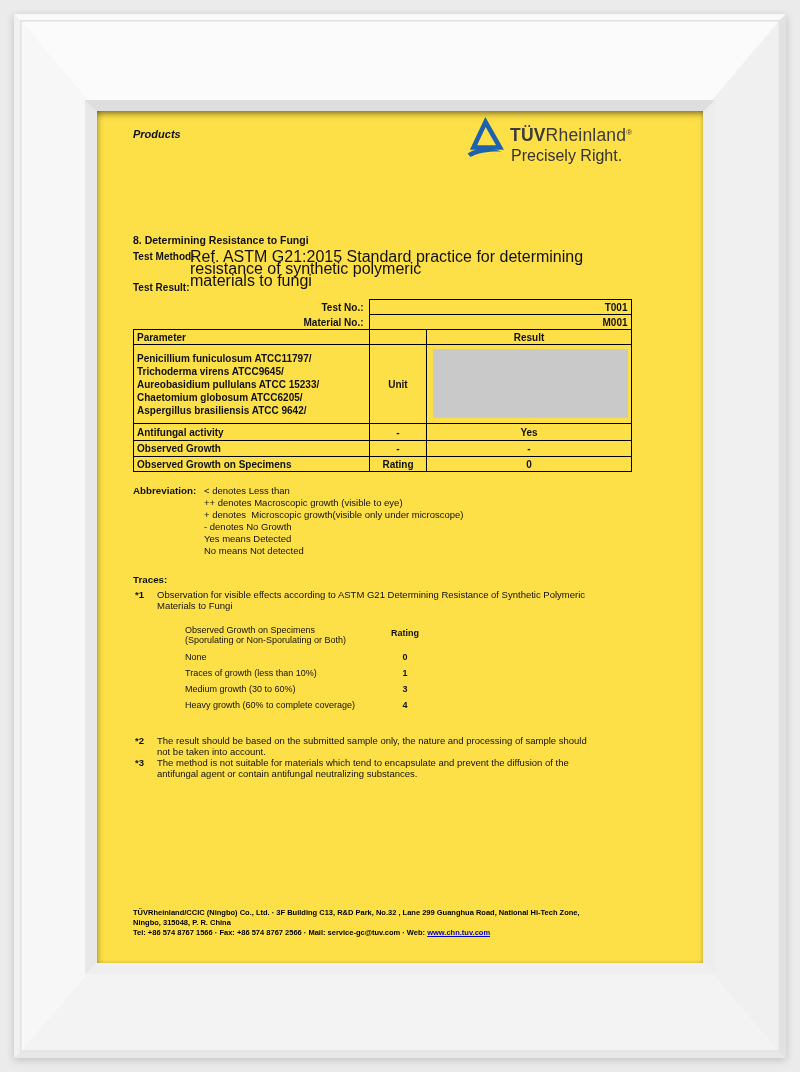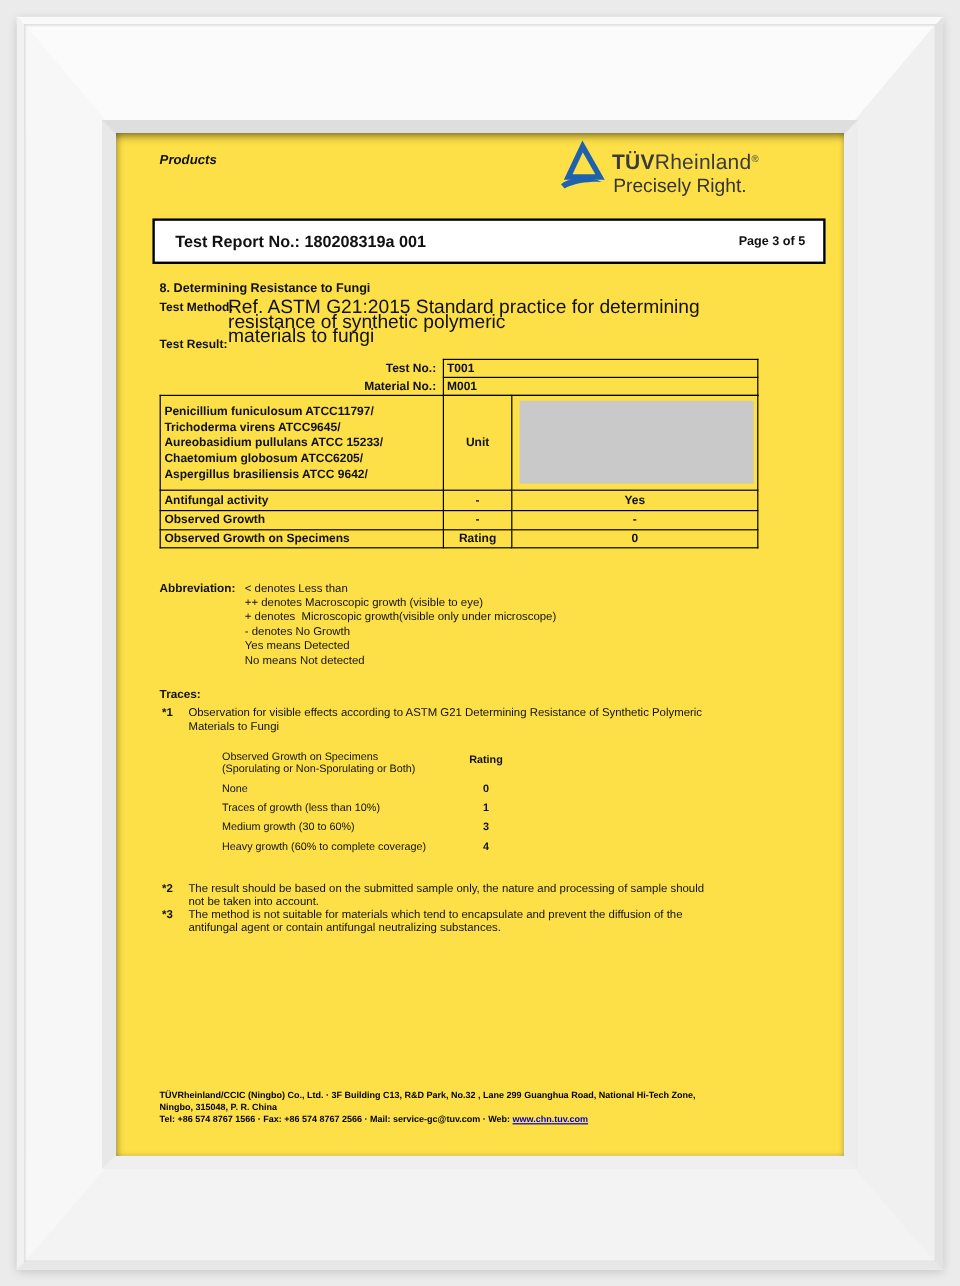--- a/index.html
+++ b/index.html
@@ -65,21 +65,21 @@
   .sec-heading { left:36px; top:123px; font-size:10.5px; font-weight:bold; }
   .method-label { left:36px; top:140px; font-size:10px; font-weight:bold; }
   .method-text  { left:93px; top:140px; width:440px; font-size:16px; line-height:12px; }
   .result-label { left:36px; top:171px; font-size:10px; font-weight:bold; }
 
   
   .rtable { left:36px; top:188px; width:498px; font-size:10px; font-weight:bold; }
   .rtable table { border-collapse:collapse; width:498px; table-layout:fixed; }
   .rtable td { border:1px solid #000; padding:0 3px; height:15px; line-height:13px; vertical-align:middle; }
   .pretable td.noborder { border:none; text-align:right; padding-right:5px; }
-  .pretable td.valcell { text-align:left; }
+  .pretable td.valcell { text-align:right; }
   .maintable { margin-top:-1px; }
   .maintable table { border:1px solid #000; }
   .ctr { text-align:center; }
   .species-cell { line-height:15.7px; padding:1px 3px !important; }
   .redact-cell { padding:0 !important; vertical-align:top; }
   .redact-box { margin:4px 3px 5px 6px; height:69px; }
   .row-a td { height:17px; }
   .row-b td { height:16px; }
   .row-c td { height:15px; }
 
@@ -126,24 +126,20 @@
         <path d="M20.5 5 L35 30.5 L8.5 30.5 Z" fill="none" stroke="#1e62ae" stroke-width="4.6" stroke-linejoin="miter"></path>
         <path d="M2.5 36.5 C 12 29.5, 26 30, 36.5 34.5 C 26 34, 13 35.5, 5.5 40" fill="#1e62ae" stroke="none"></path>
       </svg>
     </span>
     <span class="logo-textcol">
       <span class="brand" style="display:block;"><span class="bb">TÜV</span><span>Rheinland</span><sup>®</sup></span>
       <span class="tagline" style="display:block;">Precisely Right.</span>
     </span>
   </div>
 
-  <div class="abs report-box">
-    <span class="report-title">Test Report No.: 180208319a 001</span>
-    <span class="report-page">Page 3 of 5</span>
-  </div>
 
   <div class="abs sec-heading">8. Determining Resistance to Fungi</div>
   <div class="abs method-label">Test Method:</div>
   <div class="abs method-text pre">Ref. ASTM G21:2015 Standard practice for determining resistance of synthetic polymeric
 materials to fungi</div>
   <div class="abs result-label">Test Result:</div>
 
   <div class="abs rtable">
     <div class="pretable">
       <table>
@@ -164,20 +160,25 @@
         </table>
     </div>
     <div class="maintable">
       <table>
         <colgroup>
             <col style="width:236px">
             <col style="width:57px">
             <col style="width:205px">
           </colgroup>
         <tbody>
+            <tr>
+          <td>Parameter</td>
+          <td></td>
+          <td class="ctr">Result</td>
+        </tr>
         <tr>
           <td class="species-cell">
             <div>Penicillium funiculosum ATCC11797/</div>
             <div>Trichoderma virens ATCC9645/</div>
             <div>Aureobasidium pullulans ATCC 15233/</div>
             <div>Chaetomium globosum ATCC6205/</div>
             <div>Aspergillus brasiliensis ATCC 9642/</div>
           </td>
           <td class="ctr">Unit</td>
           <td class="redact-cell">

